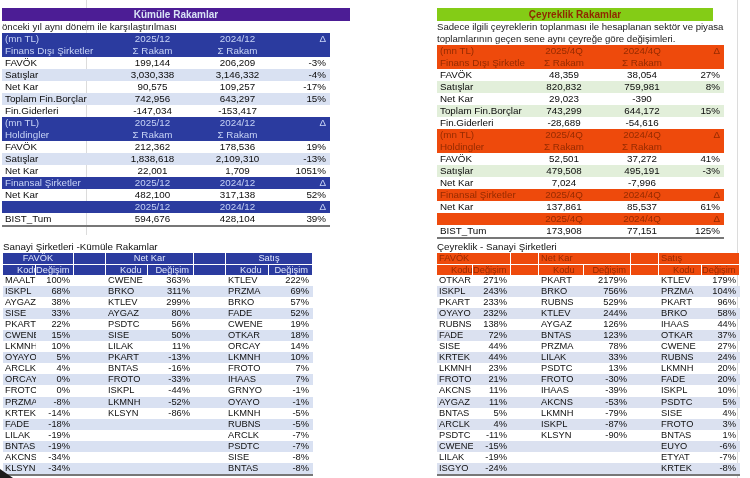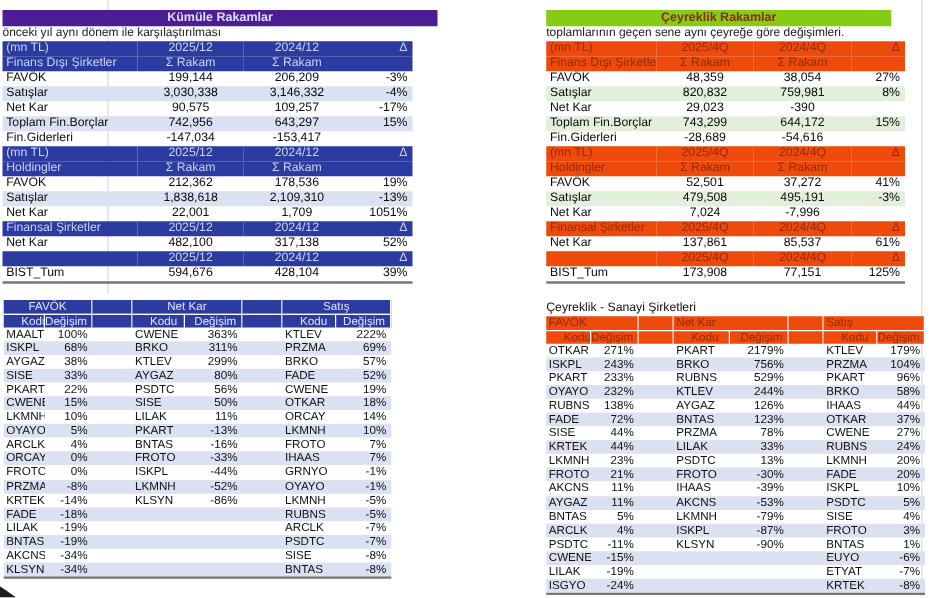--- a/index.html
+++ b/index.html
@@ -163,20 +163,21 @@
         <div class="cell sc-v">594,676</div>
         <div class="cell sc-v">428,104</div>
         <div class="cell sc-d">39%</div>
       </div>
     </div>
 </div>
 
 <div class="panel" style="left:437px;top:8px;width:288px">
   <div class="title-bar orange-bar" style="width:276px">Çeyreklik Rakamlar</div>
   <div class="desc">
+      <div>Sadece ilgili çeyreklerin toplanması ile hesaplanan sektör ve piyasa</div>
       <div>toplamlarının geçen sene aynı çeyreğe göre değişimleri.</div>
     </div>
   <div class="sum sum-right" style="width:287px">
       <div class="row srow head">
         <div class="cell sc-l">(mn TL)</div>
         <div class="cell sc-v">2025/4Q</div>
         <div class="cell sc-v">2024/4Q</div>
         <div class="cell sc-d">Δ</div>
       </div>
       <div class="row srow head">
@@ -266,20 +267,21 @@
       <div class="row srow data">
         <div class="cell sc-l">BIST_Tum</div>
         <div class="cell sc-v">173,908</div>
         <div class="cell sc-v">77,151</div>
         <div class="cell sc-d">125%</div>
       </div>
     </div>
 </div>
 
 <div class="panel" style="left:3px;top:240px;width:310px">
+  <div style="height:13px;line-height:13px;font-size:9.8px;white-space:nowrap">Sanayi Şirketleri -Kümüle Rakamlar</div>
   <div class="ind ind-left">
       <div class="row irow ghead">
         <div class="cell g1">FAVÖK</div>
         <div class="cell s1"></div>
         <div class="cell g2">Net Kar</div>
         <div class="cell s2"></div>
         <div class="cell g3">Satış</div>
       </div>
       <div class="row irow subhead">
         <div class="cell ic c1">Kodu</div>

